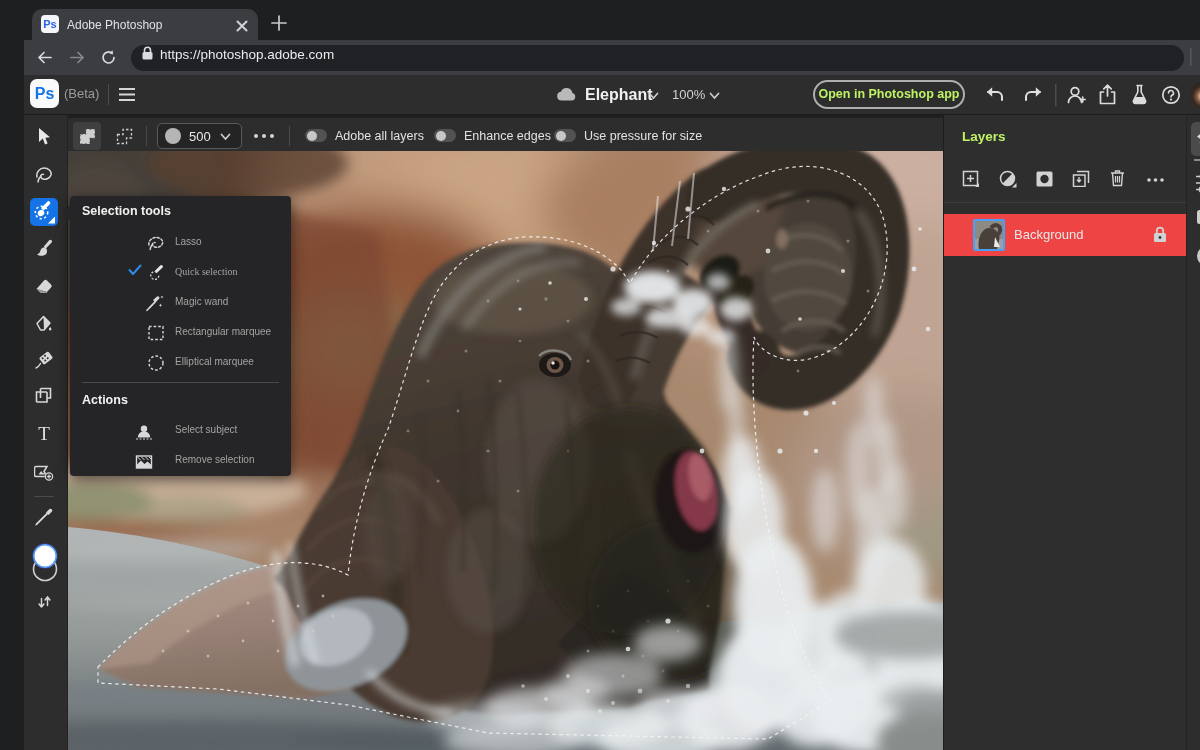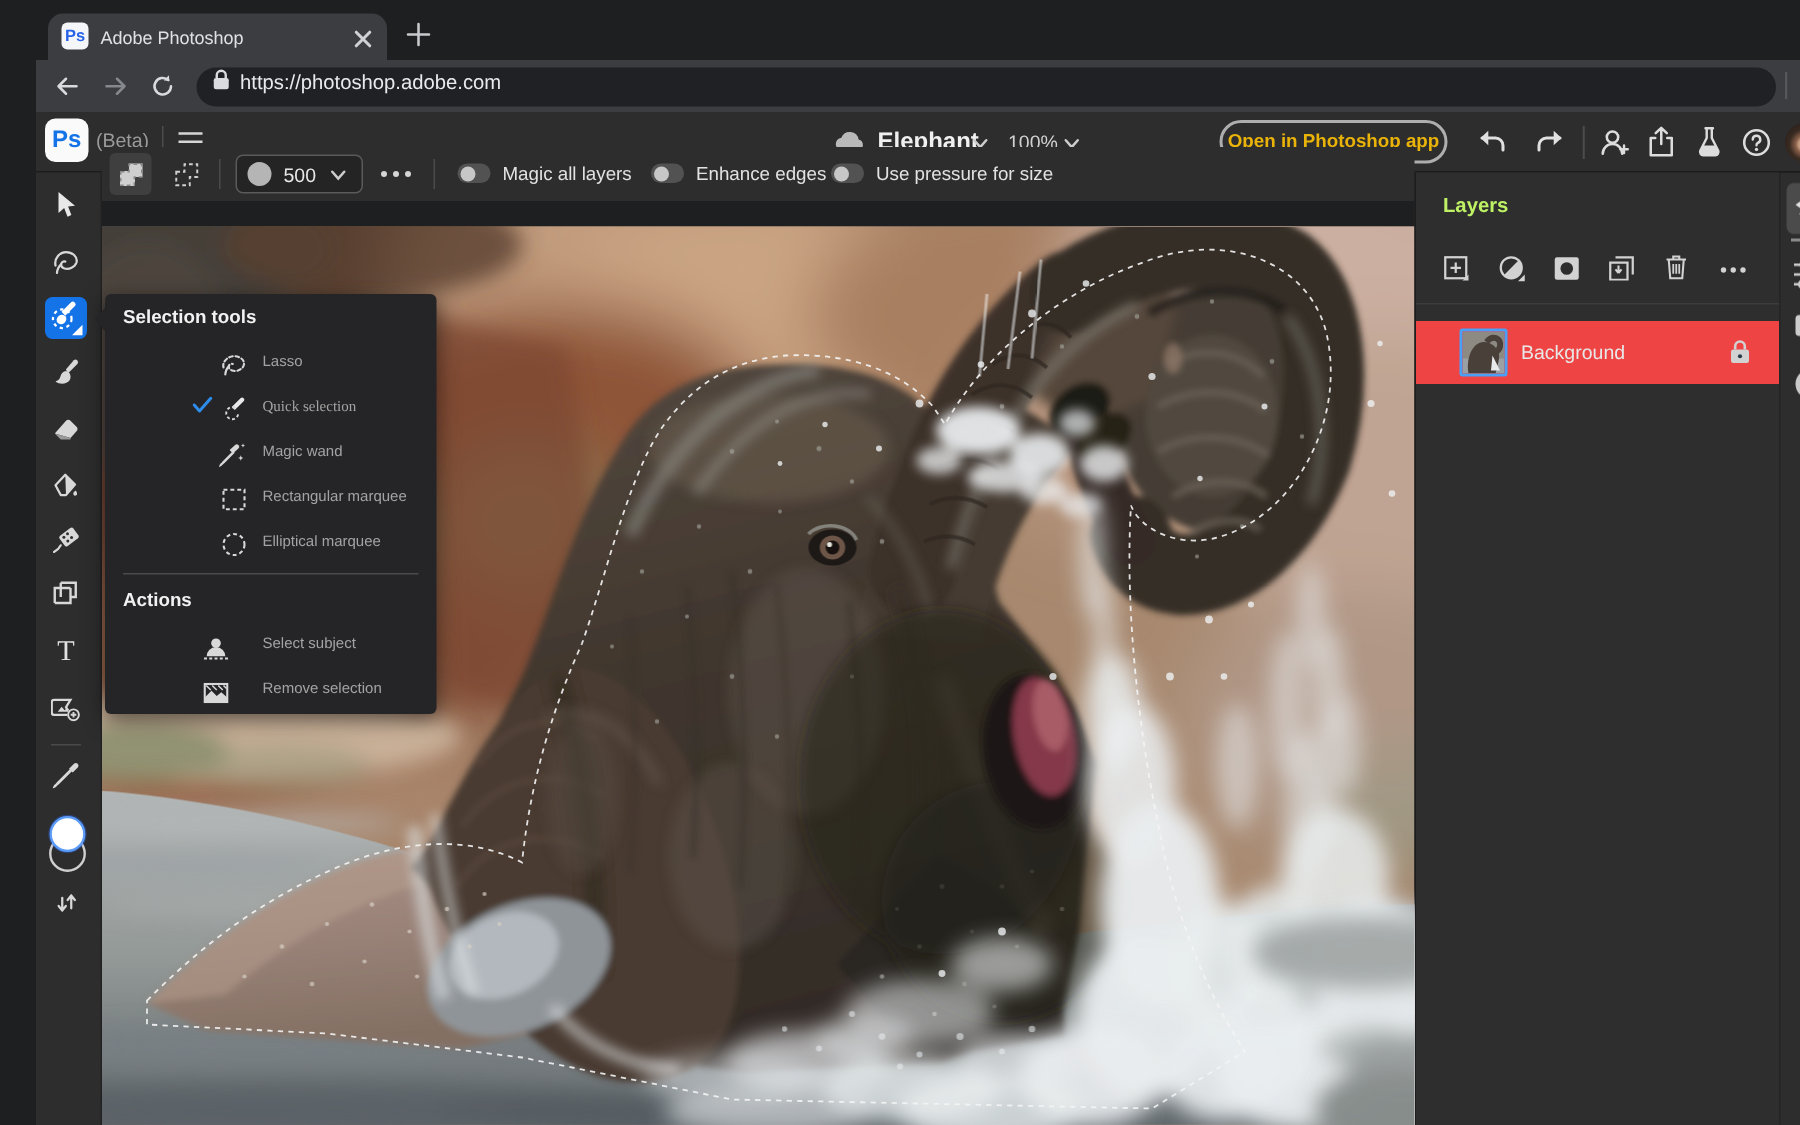--- a/index.html
+++ b/index.html
@@ -29,26 +29,26 @@
   
   #psheader { position:absolute; left:0; top:75px; width:1200px; height:40px; background:#2d2d2e;
     border-bottom:1px solid #1c1c1c; }
   #pslogo { position:absolute; left:6px; top:4px; width:29px; height:29px; background:#fafafa;
     border-radius:7px; color:#1473e6; font-weight:bold; font-size:16px; text-align:center; line-height:29px; }
   #beta { position:absolute; left:40px; top:11px; font-size:13px; color:#9b9b9b; }
   #hsep1 { position:absolute; left:84px; top:9px; width:1px; height:21px; background:#4c4c4c; }
   #docname { position:absolute; left:561px; top:11px; font-size:16px; color:#f0f0f0; font-weight:bold; }
   #zoom { position:absolute; left:648px; top:12px; font-size:13px; color:#d2d2d2; }
   #openbtn { position:absolute; left:789px; top:5px; width:152px; height:29px; border:2px solid #aeaeae;
-    border-radius:15px; color:#eab308; font-size:12.5px; font-weight:bold; text-align:center; line-height:25px; }
+    border-radius:15px; color:#bef264; font-size:12.5px; font-weight:bold; text-align:center; line-height:25px; }
   #avatar { position:absolute; left:1166px; top:7px; width:26px; height:26px; border-radius:50%;
     background:radial-gradient(circle at 50% 55%, #c59c80 0 20%, #8a604a 30%, #3a2b22 52%, #1d1714 100%); }
 
   
-  #optionsbar { position:absolute; left:44px; top:98px; width:875px; height:36px; background:#2d2d2e; }
+  #optionsbar { position:absolute; left:44px; top:118px; width:875px; height:36px; background:#2d2d2e; }
   .optlabel { position:absolute; top:11px; font-size:12.5px; color:#e2e2e2; }
   .toggle { position:absolute; top:11px; width:22px; height:13px; background:#525252; border-radius:7px; }
   .toggle::after { content:""; position:absolute; left:1.5px; top:1.5px; width:10px; height:10px;
     background:#c7c7c7; border-radius:50%; }
   #sizebox { position:absolute; left:89px; top:5px; width:85px; height:26px; background:#242425;
     border:1px solid #5a5a5a; border-radius:5px; }
 
   
   #ltoolbar { position:absolute; left:0; top:115px; width:44px; height:635px; background:#2d2d2e;
     border-right:1px solid #222; }
@@ -192,21 +192,21 @@
         <path d="M1.5 1.5 L5.5 6 L9.5 1.5" stroke="#cdcdcd" stroke-width="1.7" fill="none" stroke-linecap="round"></path>
       </svg>
     </div>
     <svg class="abs" style="left:185px; top:13px;" width="22" height="10" viewBox="0 0 22 10">
       <circle cx="3" cy="5" r="2" fill="#d5d5d5"></circle>
         <circle cx="11" cy="5" r="2" fill="#d5d5d5"></circle>
         <circle cx="19" cy="5" r="2" fill="#d5d5d5"></circle>
     </svg>
     <div class="abs" style="left:221px; top:8px; width:1px; height:20px; background:#4a4a4a;"></div>
     <div class="toggle" style="left:237px;"></div>
-    <div class="optlabel" style="left:267px;">Magic all layers</div>
+    <div class="optlabel" style="left:267px;">Adobe all layers</div>
     <div class="toggle" style="left:366px;"></div>
     <div class="optlabel" style="left:396px;">Enhance edges</div>
     <div class="toggle" style="left:486px;"></div>
     <div class="optlabel" style="left:516px;">Use pressure for size</div>
   </div>
 
   <div id="ltoolbar">
     <svg class="abs" style="left:12px; top:12px;" width="16" height="20" viewBox="0 0 16 20">
       <path d="M3 1 L3 15 L6.8 11.6 L9 17.5 L11.6 16.4 L9.4 10.7 L14 10.2 Z" fill="#e8e8e8"></path>
     </svg>

